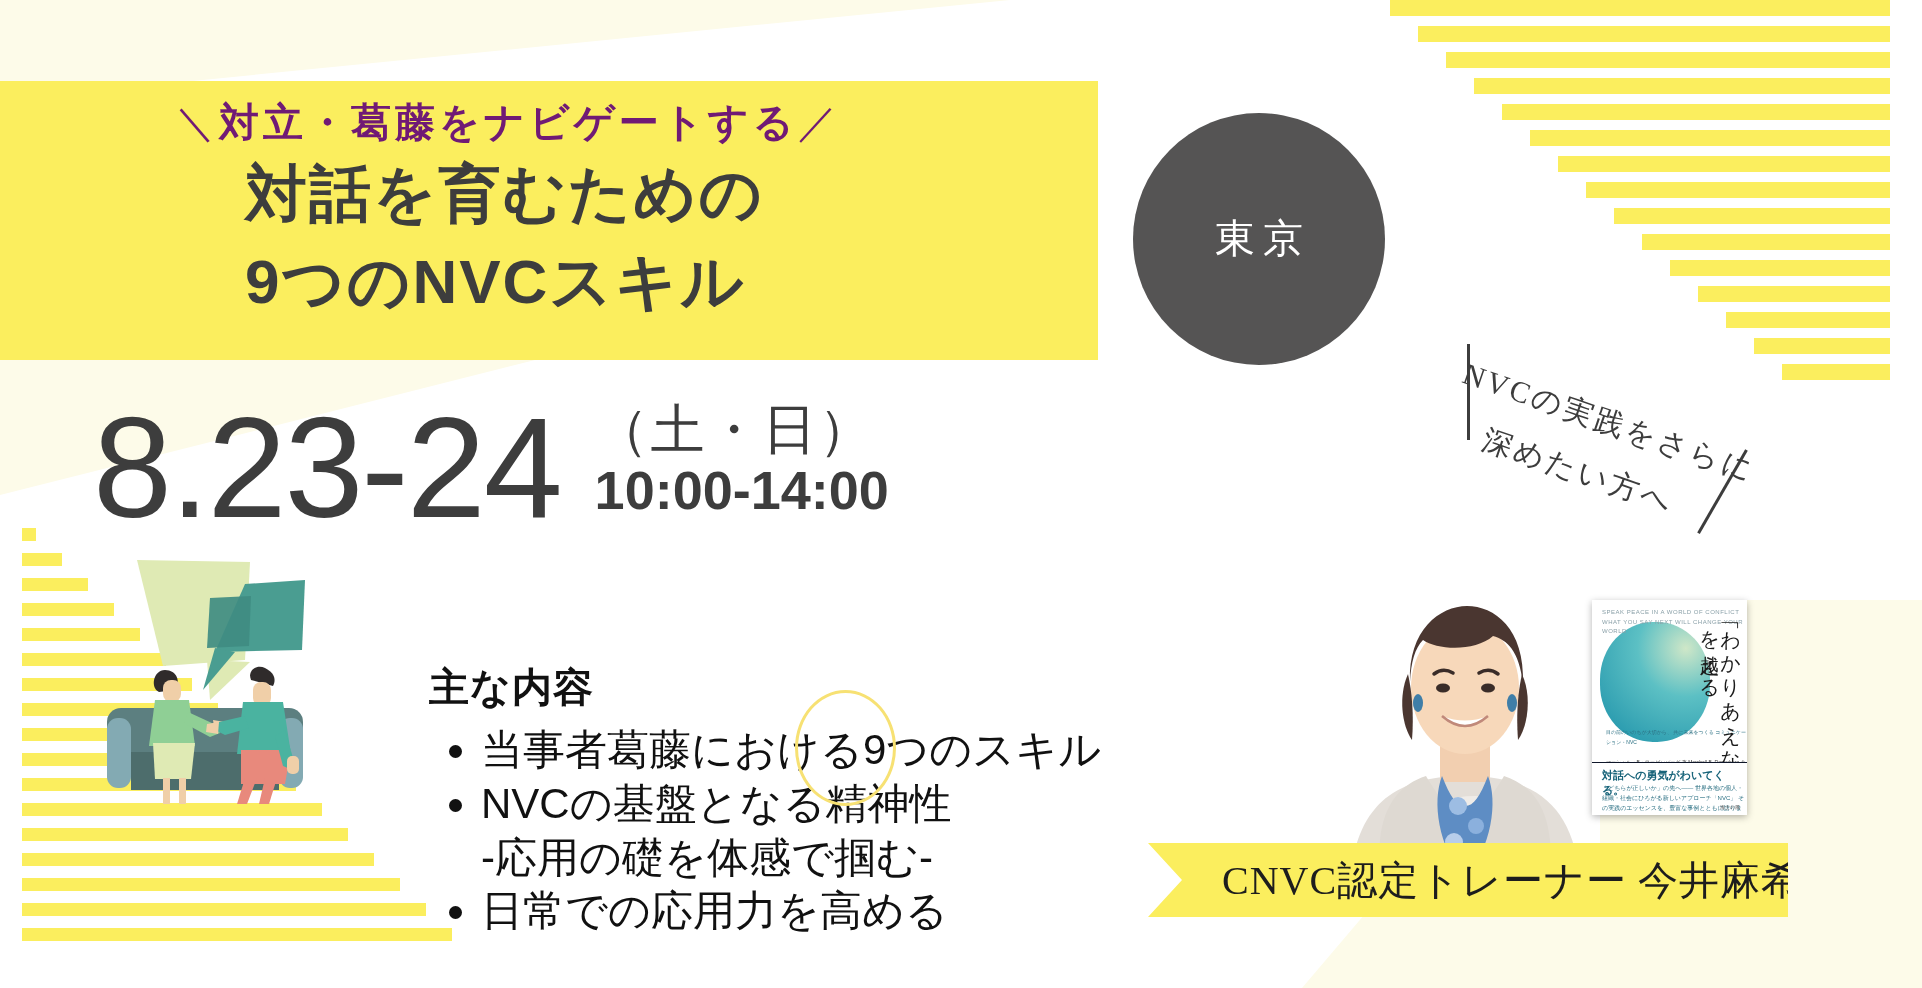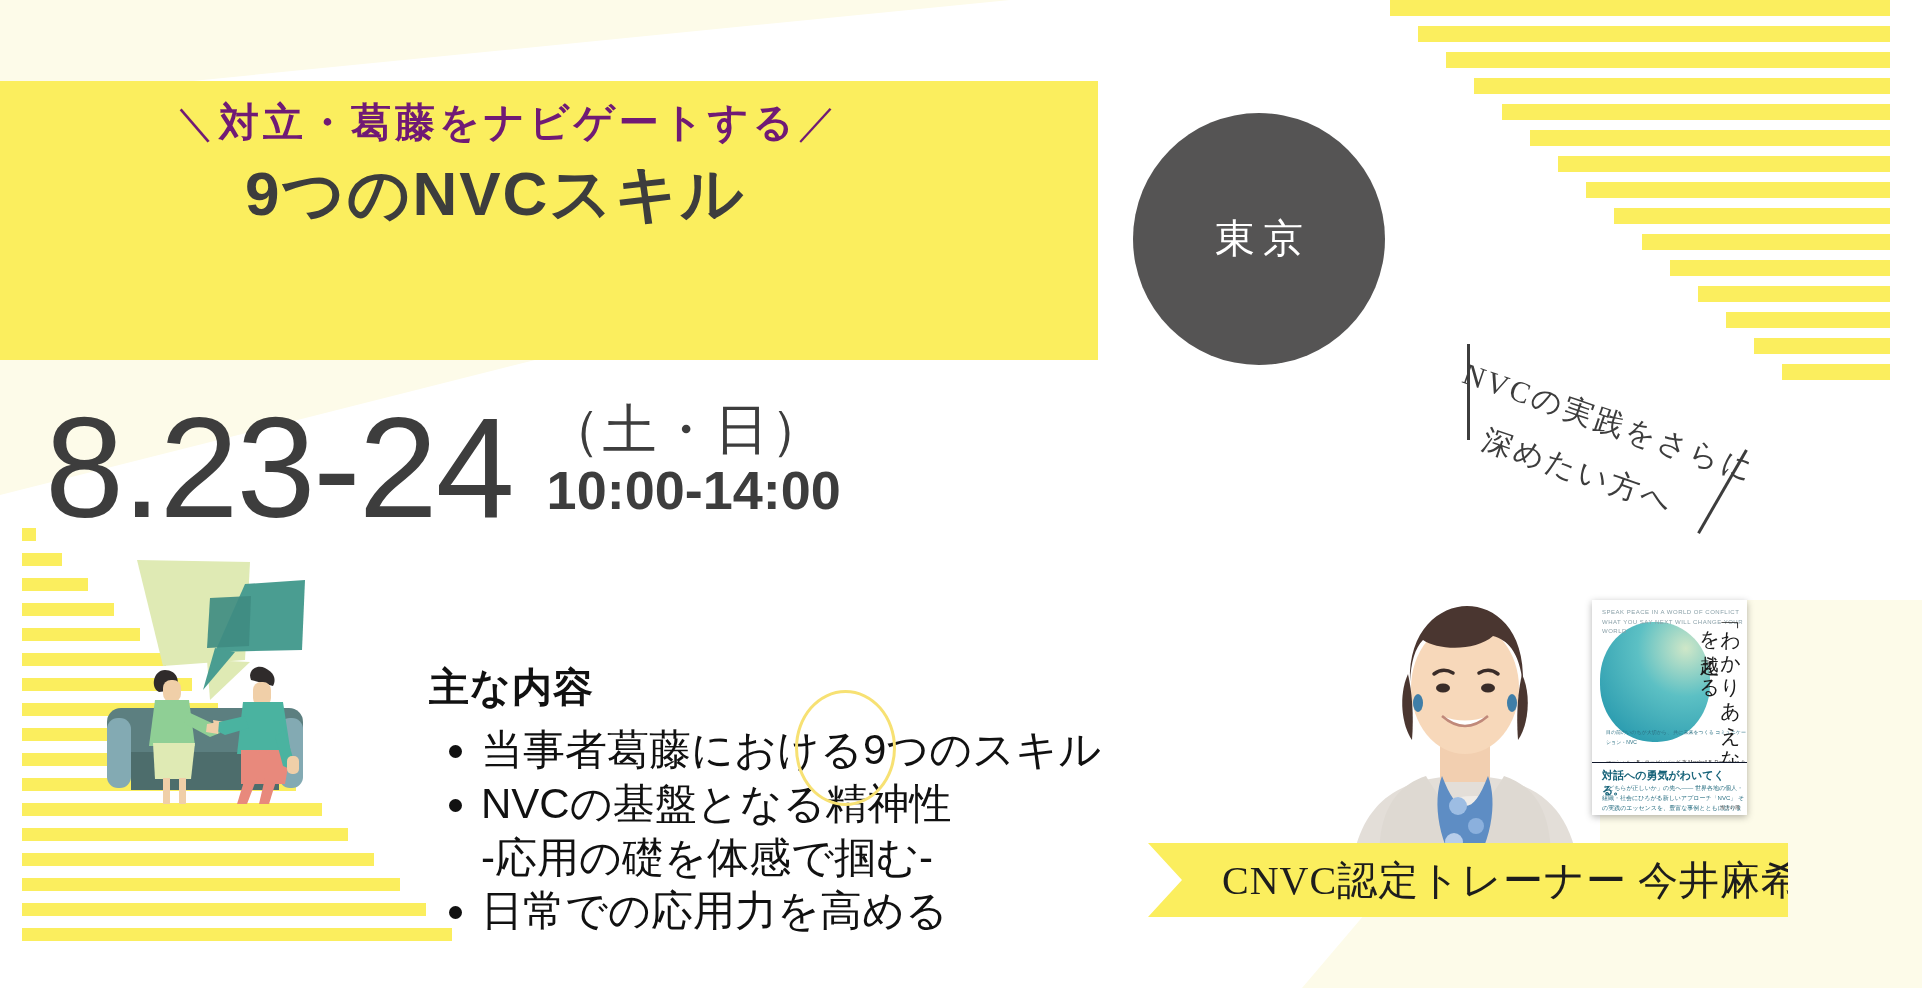--- a/index.html
+++ b/index.html
@@ -74,20 +74,21 @@
   .note .n2{display:block;padding-left:40px;}
   .note-bar-l{position:absolute;left:12px;top:14px;width:3px;height:96px;background:#3d3d3d;}
   .note-bar-r{position:absolute;left:290px;top:120px;width:3px;height:96px;background:#3d3d3d;transform:rotate(30deg);transform-origin:50% 0;}
 
   
   .date-row{position:absolute;left:45px;top:400px;display:flex;align-items:flex-end;}
   .big-date{
     font-size:142px;font-weight:400;color:#3d3d3d;line-height:0.92;
     letter-spacing:-2px;font-family:"Liberation Sans","DejaVu Sans",sans-serif;
     white-space:nowrap;
+    margin-left:48px;
   }
   .date-right{margin-left:34px;padding-bottom:12px;color:#3d3d3d;}
   .dow{font-size:54px;font-weight:500;letter-spacing:2px;line-height:1.1;}
   .time{font-size:54px;font-weight:700;letter-spacing:0px;line-height:1.15;}
 
   
   .content{position:absolute;left:425px;top:660px;color:#111;}
   .content h3{margin:0 0 6px 4px;font-size:40px;font-weight:700;letter-spacing:1px;}
   .content ul{margin:8px;padding-left:48px;list-style:disc;}
   .content li{font-size:42px;line-height:1.28;letter-spacing:0px;}
@@ -183,20 +184,21 @@
       <div class="sb" style="top: 400px; width: 430px;"></div>
     </div>
 
   <div class="yellow-band"></div>
 
   <div class="kicker">
     <span class="slash">＼</span><span>対立・葛藤をナビゲートする</span><span class="slash">／</span>
   </div>
 
   <div class="title">
+    <span class="l2">対話を育むための</span>
     <span class="l2">9つのNVCスキル</span>
   </div>
 
   <div class="badge">
     <div class="b1">東京</div>
   </div>
 
   <div class="note-wrap">
     <div class="note-bar-l"></div>
     <div class="note-bar-r"></div>

